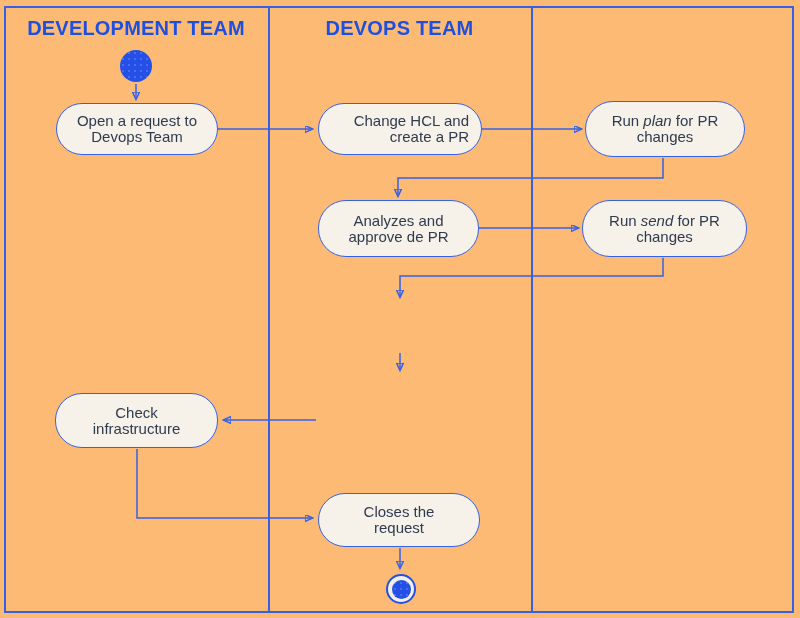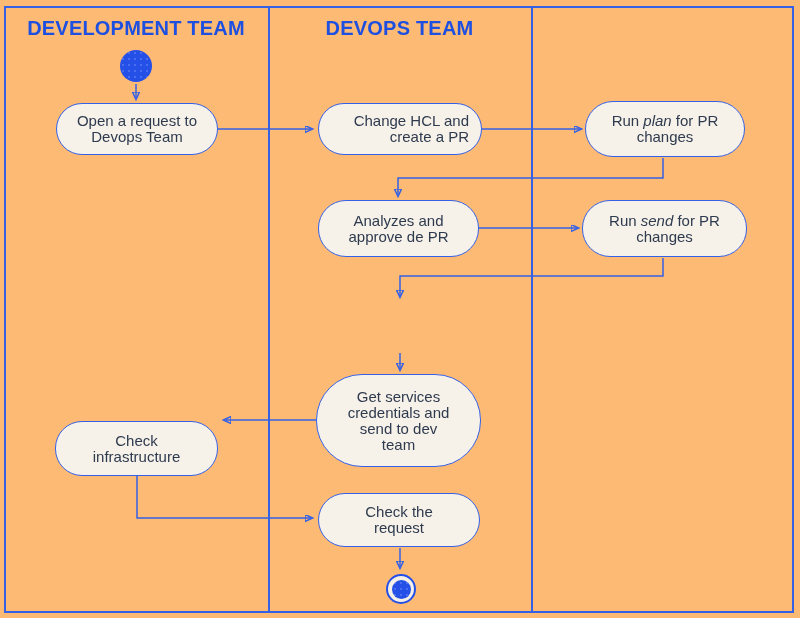--- a/index.html
+++ b/index.html
@@ -65,21 +65,21 @@
     background-size: 6px 6px;
   }
   
   .n-open    { left: 56px;  top: 103px; width: 162px; height: 52px; border-radius: 26px; padding: 0 12px; }
   .n-hcl     { left: 318px; top: 103px; width: 164px; height: 52px; border-radius: 26px; padding: 0 12px; text-align: right; }
   .n-plan    { left: 585px; top: 101px; width: 160px; height: 56px; border-radius: 28px; padding: 5px 10px; }
   .n-analyze { left: 318px; top: 200px; width: 161px; height: 57px; border-radius: 28px; padding: 0 14px; }
   .n-appy    { left: 582px; top: 200px; width: 165px; height: 57px; border-radius: 28px; padding: 0 10px; }
   .n-applied { left: 318px; top: 301px; width: 165px; height: 51px; border-radius: 25px; padding: 0 22px; }
   .n-creds   { left: 316px; top: 374px; width: 165px; height: 93px; border-radius: 46px; padding: 0 25px; }
-  .n-infra   { left: 55px;  top: 393px; width: 163px; height: 55px; border-radius: 27px; padding: 0 22px; margin-top: 28px; }
+  .n-infra   { left: 55px;  top: 393px; width: 163px; height: 55px; border-radius: 27px; padding: 0 22px; }
   .n-closes  { left: 318px; top: 493px; width: 162px; height: 54px; border-radius: 27px; padding: 0 38px; }
 </style>
 </head>
 <body>
 
 <div class="canvas">
 
   <div class="frame"></div>
   <div class="lane-divider" style="left:268px"></div>
   <div class="lane-divider" style="left:531px"></div>
@@ -121,29 +121,26 @@
 
   <div class="node n-analyze">
     <span class="lbl">Analyzes and approve de PR</span>
   </div>
 
   <div class="node n-appy">
     <span class="lbl"><span>Run </span><em>send</em><span> for PR changes</span></span>
   </div>
 
 
-  <div class="node n-creds">
-    <span class="lbl">Get services credentials and send to dev team</span>
-  </div>
 
   <div class="node n-infra">
     <span class="lbl">Check infrastructure</span>
   </div>
 
   <div class="node n-closes">
-    <span class="lbl">Check the request</span>
+    <span class="lbl">Closes the request</span>
   </div>
 
   <div class="end-node">
     <div class="end-node-inner"></div>
   </div>
 
 </div>
 
 </body></html>

